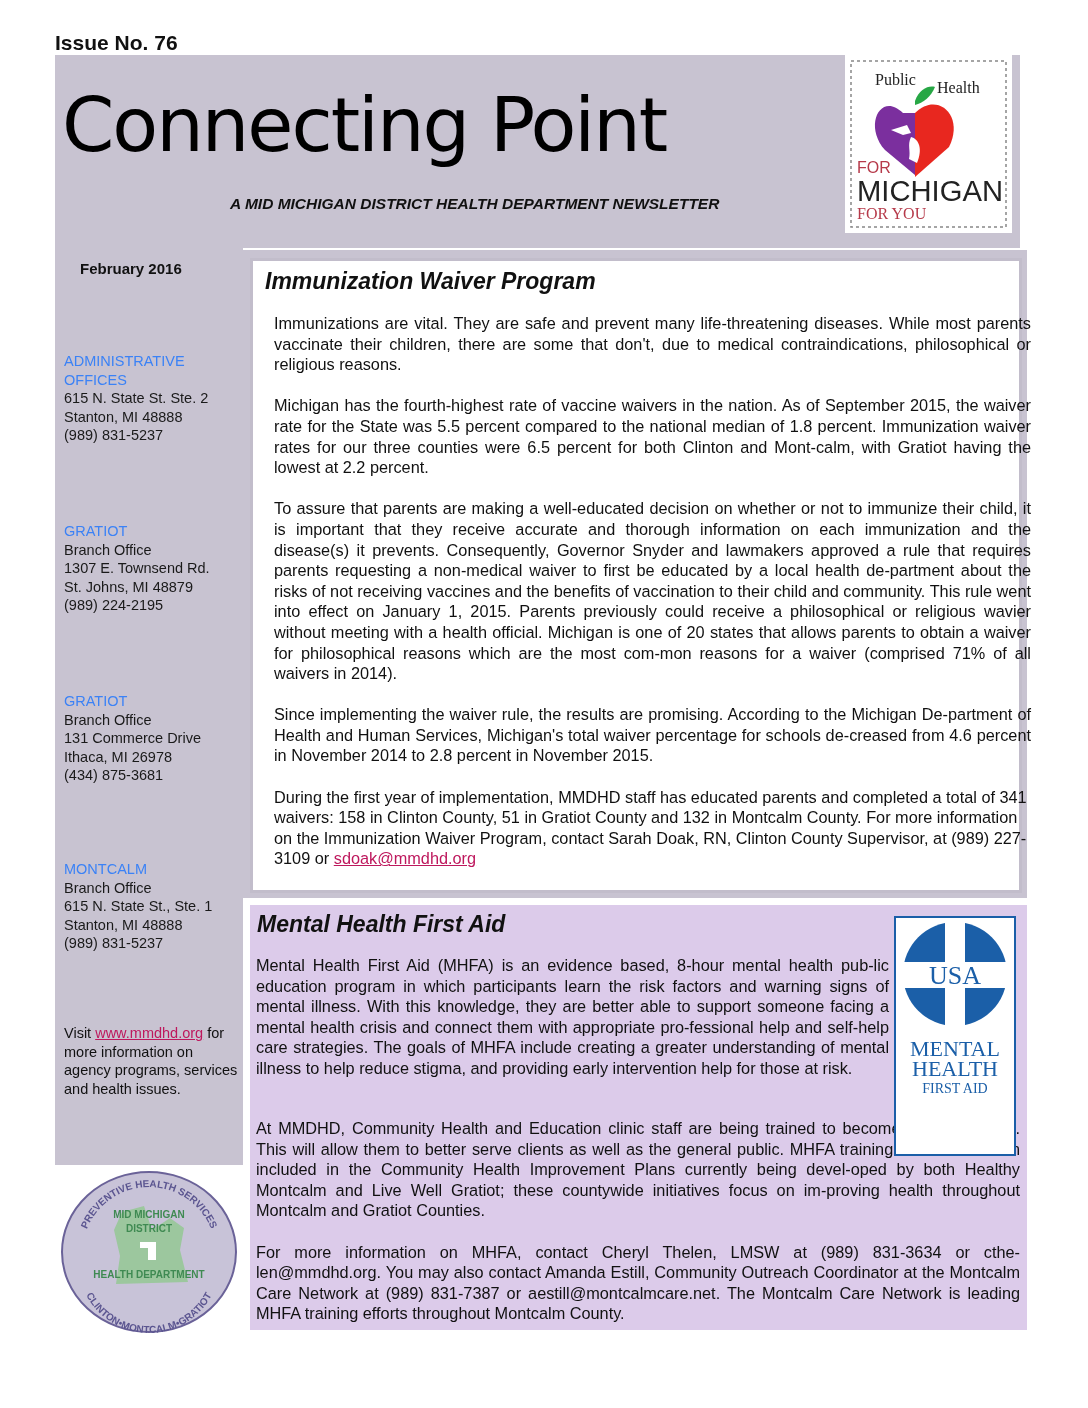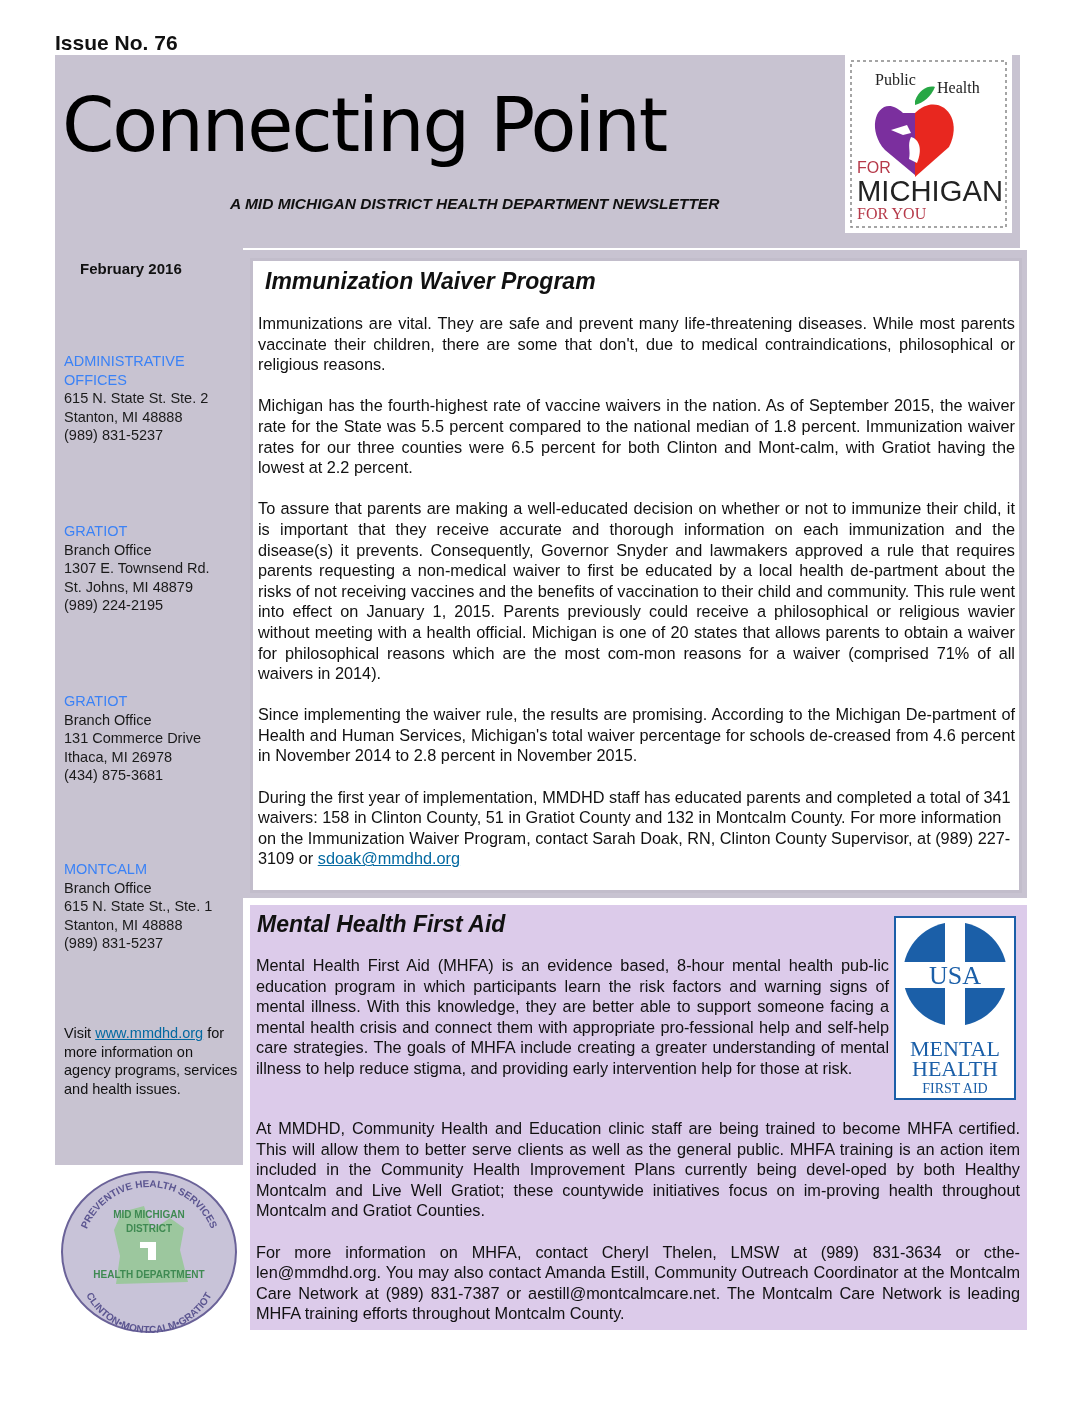--- a/index.html
+++ b/index.html
@@ -8,35 +8,35 @@
   #issue { left:55px; top:31px; font-size:21px; font-weight:bold; }
   #header-band { left:55px; top:55px; width:965px; height:193px; background:#c8c3d1; }
   #title { left:62px; top:88px; font-family:"DejaVu Sans", sans-serif; font-size:75px; letter-spacing:-2px; line-height:1; color:#000; }
   #subtitle { left:230px; top:195px; font-size:15.5px; font-weight:bold; font-style:italic;text-align:right; }
   #logo-box { left:845px; top:55px; width:167px; height:178px; background:#ffffff; }
   #sidebar { left:55px; top:248px; width:188px; height:917px; background:#c8c3d1; }
   #date { left:80px; top:260px; font-size:15px; font-weight:bold; }
   .office { left:64px; font-size:14.5px; line-height:18.5px; color:#1a1a1a; }
   .office .hd { color:#3b82f6; }
   #visit { left:64px; top:1024px; width:175px; font-size:14.5px; line-height:18.5px; }
-  a.lnk { color:#0369a1; text-decoration:underline; }
+  a.lnk { color:#be185d; text-decoration:underline; }
   #imm-frame { left:243px; top:250px; width:784px; height:648px; background:#c8c3d1; }
   #imm-box { left:250px; top:258px; width:766px; height:629px; background:#fff; border:3px solid #c2bdcb; }
   .art-title { font-size:23px; font-weight:bold; font-style:italic; }
   .art-p { font-size:16.3px; line-height:20.6px; text-align:justify; margin:0; }
   #imm-title { left:265px; top:268px; }
-  #imm-body { left:258px; top:313px; width:757px; }
+  #imm-body { left:274px; top:313px; width:757px; }
   #imm-body p { margin-bottom:20.6px; }
   #imm-body p.last { text-align:left; }
   #mh-box { left:250px; top:905px; width:777px; height:425px; background:#dccbea; }
   #mh-title { left:257px; top:911px; }
   #mh-body1 { left:256px; top:955px; width:633px; }
   #mh-body2 { left:256px; top:1118px; width:764px; }
   #mh-body2 p { margin-bottom:20.6px; }
-  #mhfa-logo { left:894px; top:916px; width:122px; height:184px; background:#fff; border:2px solid #1b5fa8; box-sizing:border-box; }
+  #mhfa-logo { left:894px; top:916px; width:122px; height:240px; background:#fff; border:2px solid #1b5fa8; box-sizing:border-box; }
   #bottom-logo { left:60px; top:1170px; width:178px; height:165px; }
 </style>
 </head>
 <body>
 
 <div id="issue" class="abs">Issue No. 76</div>
 
 <div id="header-band" class="abs"></div>
 <div id="title" class="abs">Connecting Point</div>
 <div id="subtitle" class="abs">A MID MICHIGAN DISTRICT HEALTH DEPARTMENT NEWSLETTER</div>

